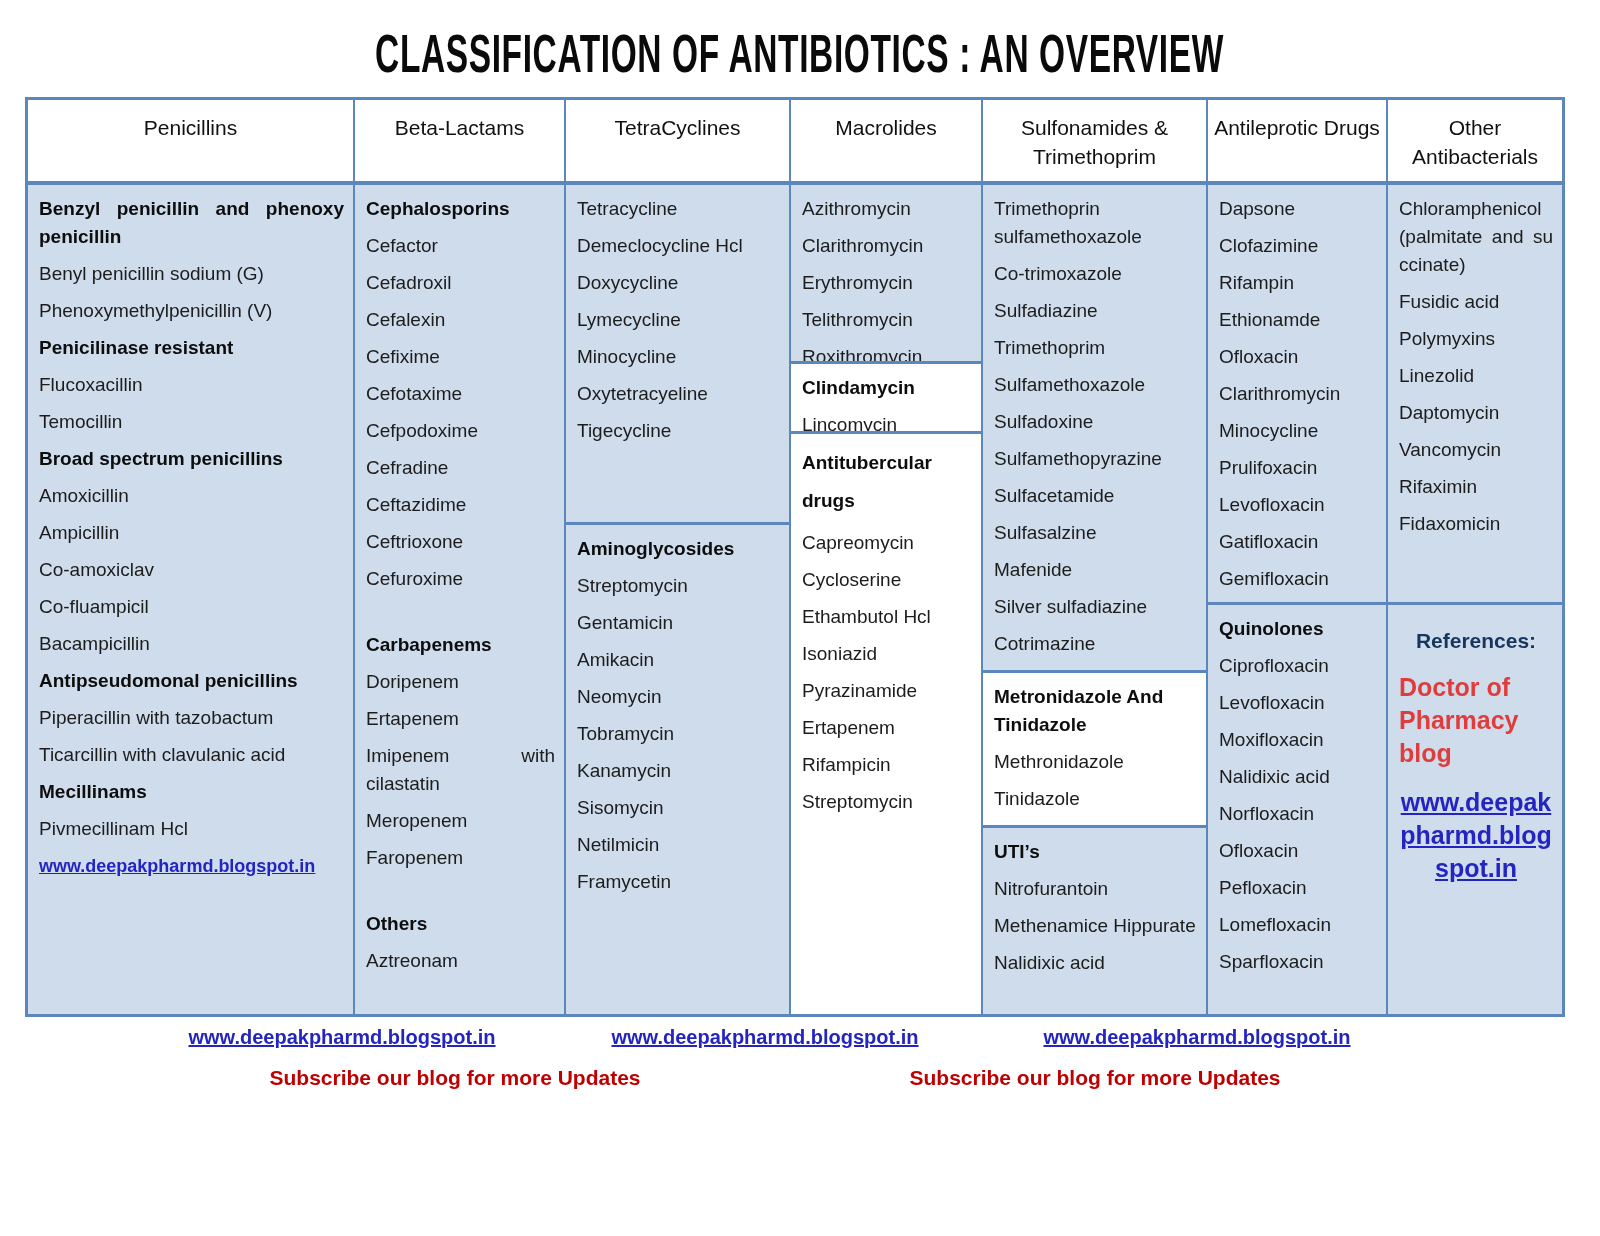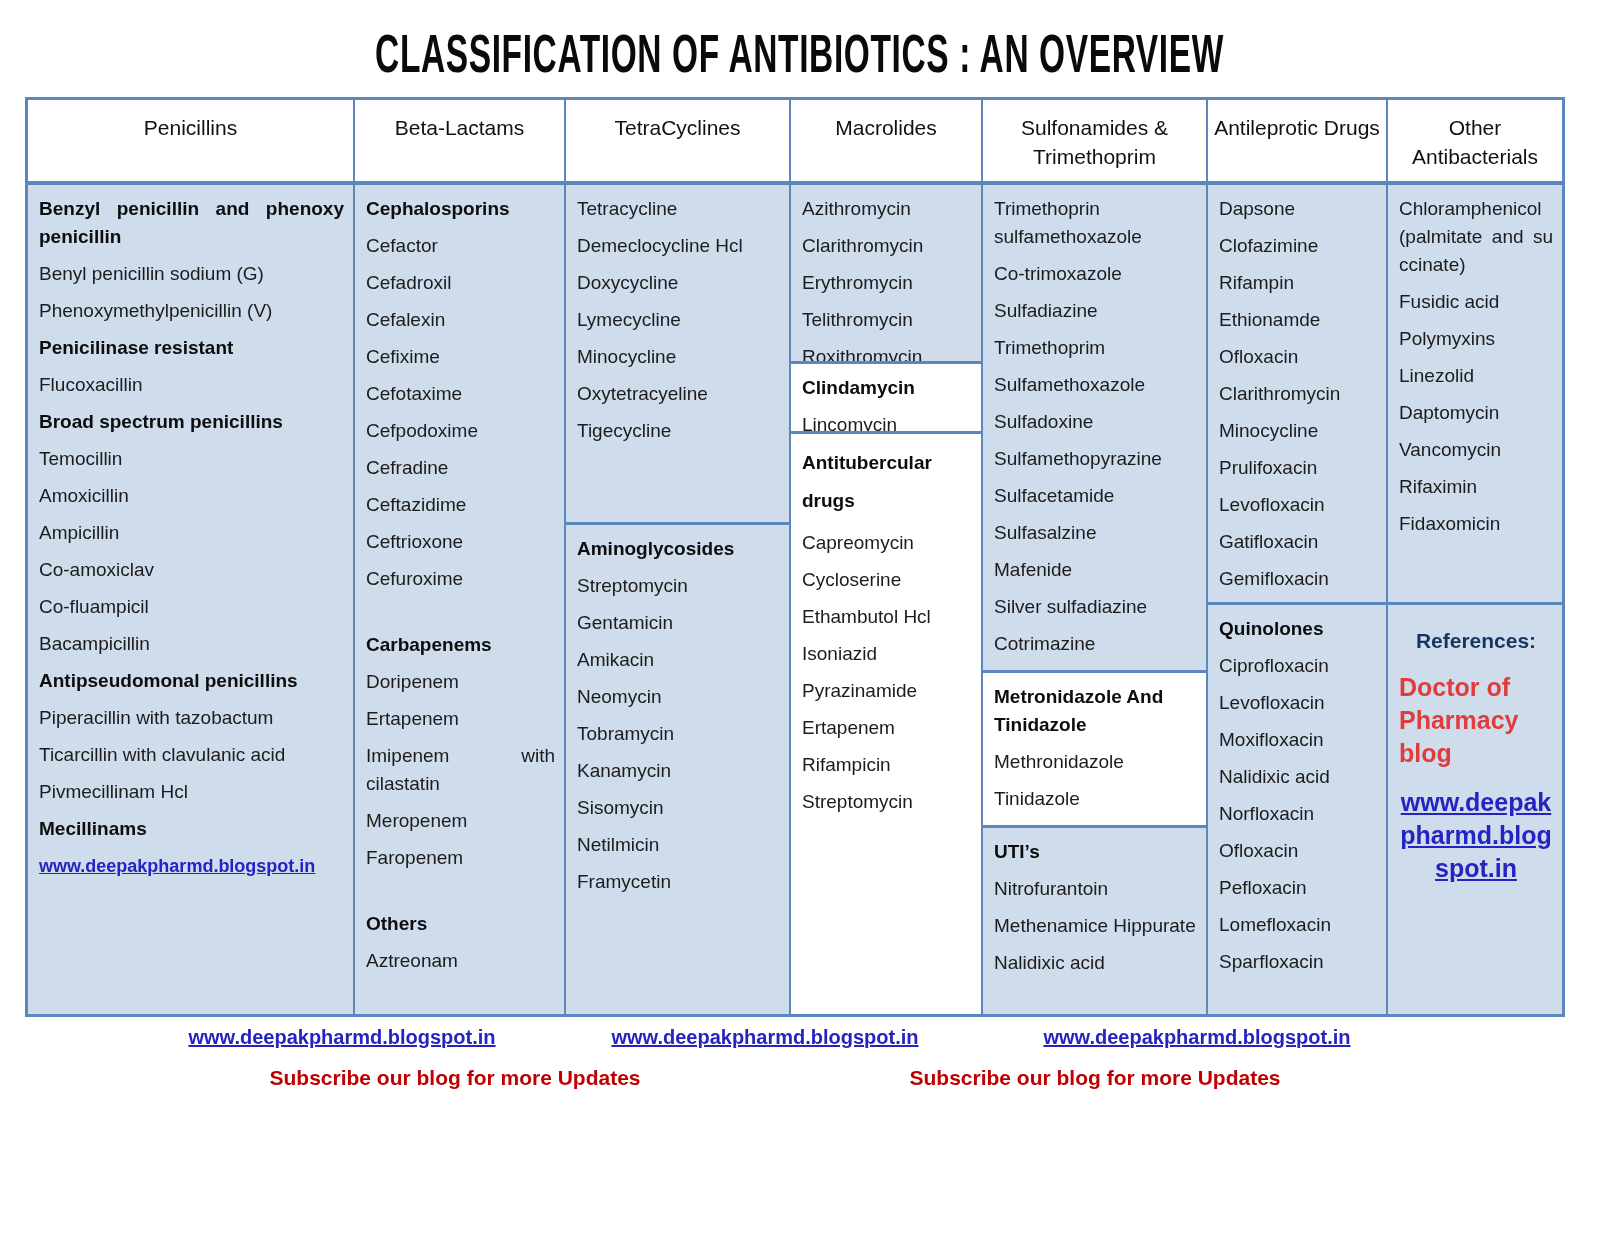--- a/index.html
+++ b/index.html
@@ -82,32 +82,32 @@
       <div class="header-cell">Other Antibacterials</div>
     </div>
   <div class="body-row" id="body-row">
       <div class="body-col">
         <div class="section">
           <div class="item bold justify">Benzyl penicillin and phenoxy penicillin</div>
           <div class="item">Benyl penicillin sodium (G)</div>
           <div class="item">Phenoxymethylpenicillin (V)</div>
           <div class="item bold">Penicilinase resistant</div>
           <div class="item">Flucoxacillin</div>
+          <div class="item">Temocillin</div>
           <div class="item bold">Broad spectrum penicillins</div>
-          <div class="item">Temocillin</div>
           <div class="item">Amoxicillin</div>
           <div class="item">Ampicillin</div>
           <div class="item">Co-amoxiclav</div>
           <div class="item">Co-fluampicil</div>
           <div class="item">Bacampicillin</div>
           <div class="item bold">Antipseudomonal penicillins</div>
           <div class="item">Piperacillin with tazobactum</div>
           <div class="item">Ticarcillin with clavulanic acid</div>
+          <div class="item bold">Mecillinams</div>
           <div class="item">Pivmecillinam Hcl</div>
-          <div class="item bold">Mecillinams</div>
           <div class="item link">www.deepakpharmd.blogspot.in</div>
         </div>
       </div>
       <div class="body-col">
         <div class="section">
           <div class="item bold">Cephalosporins</div>
           <div class="item">Cefactor</div>
           <div class="item">Cefadroxil</div>
           <div class="item">Cefalexin</div>
           <div class="item">Cefixime</div>

